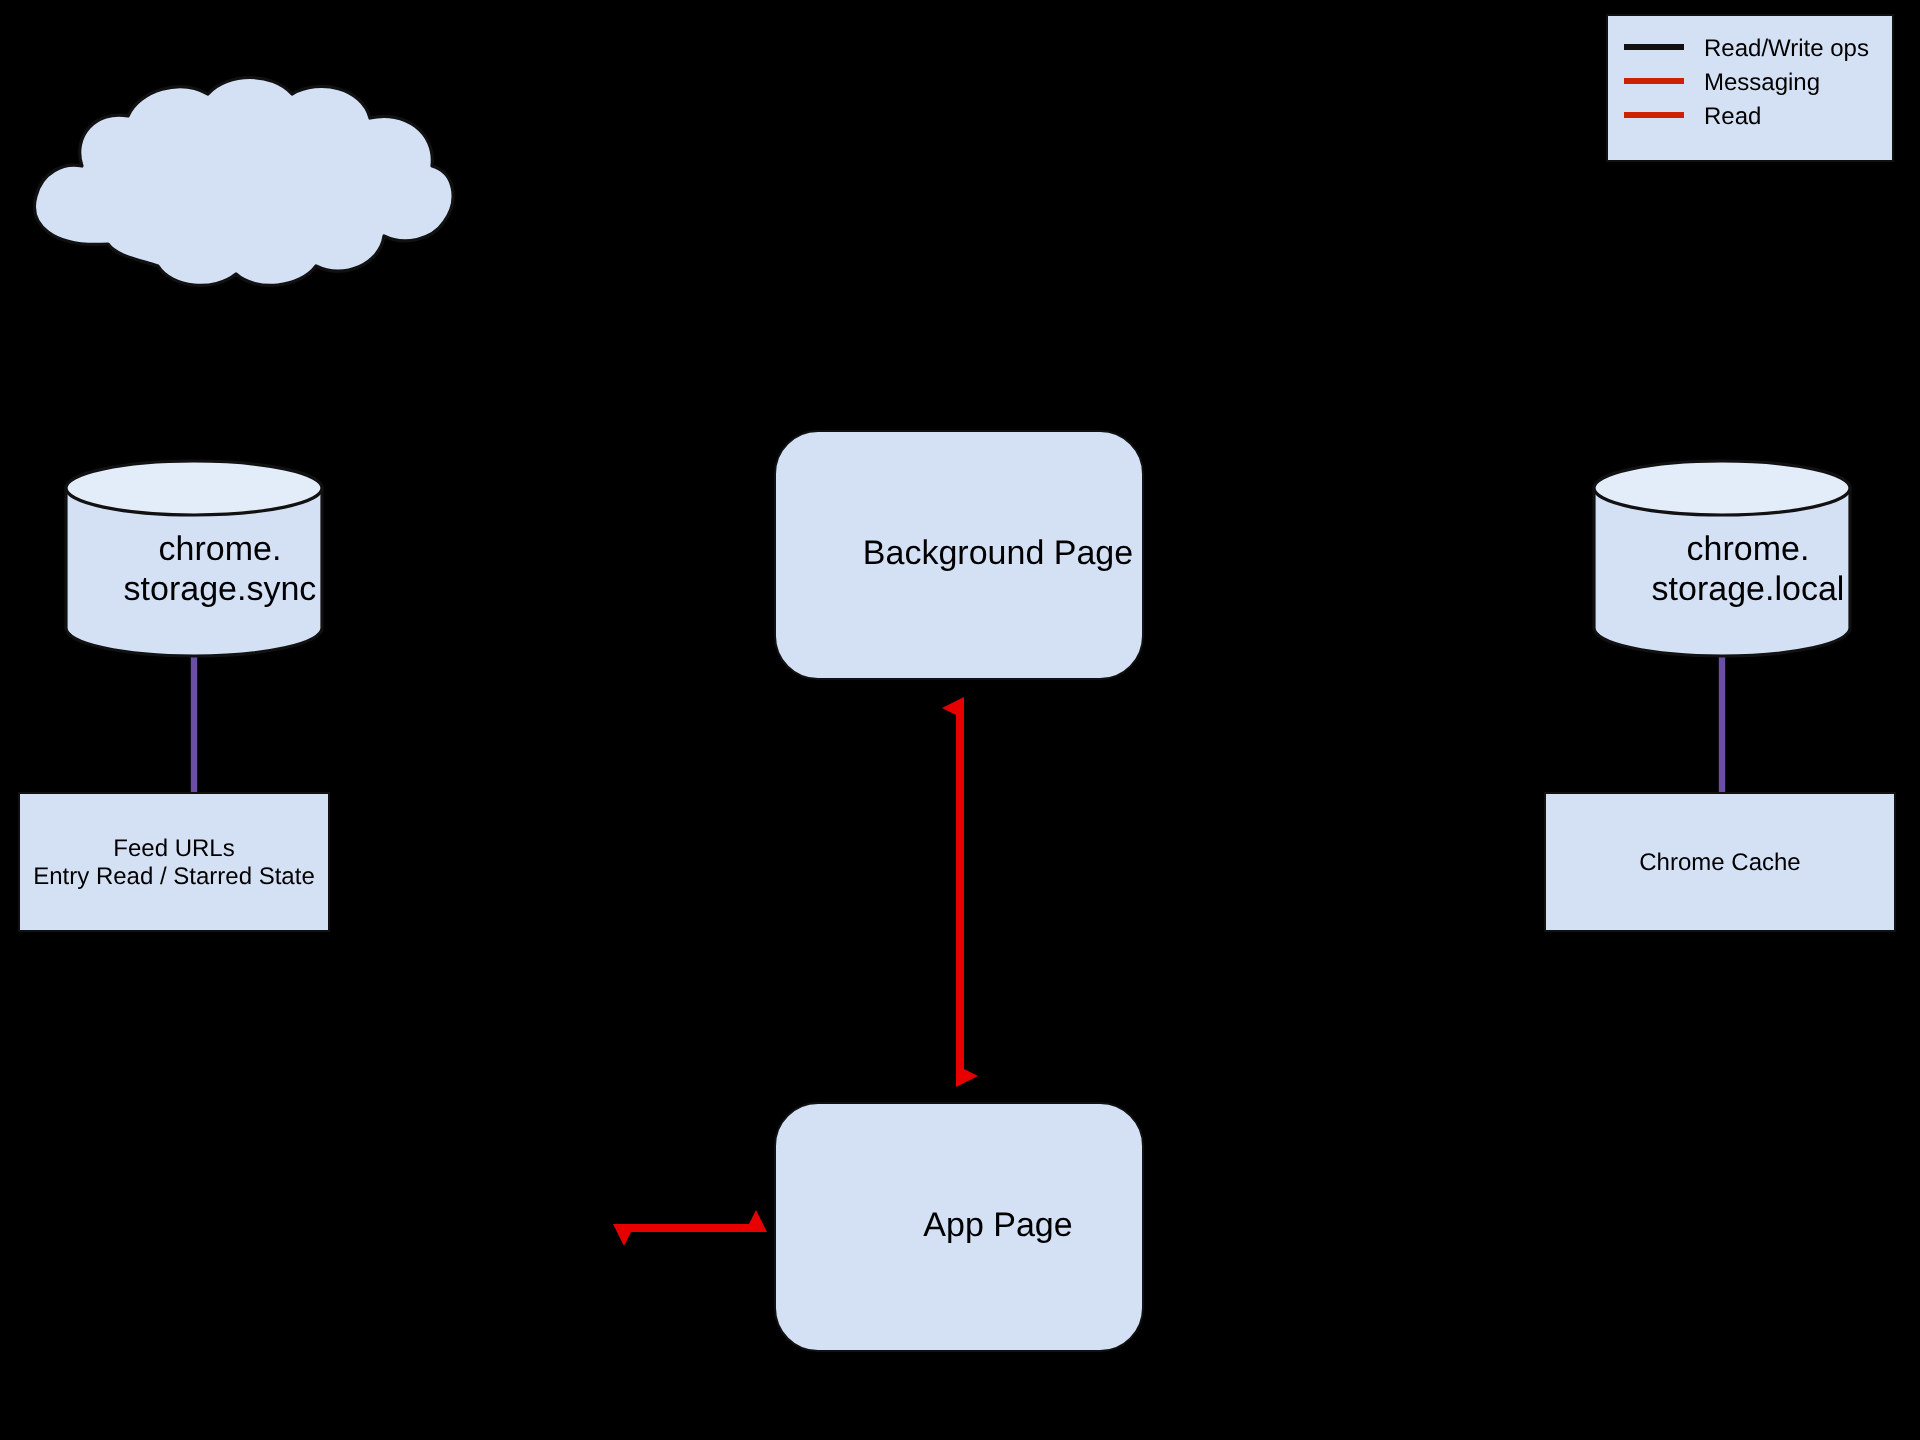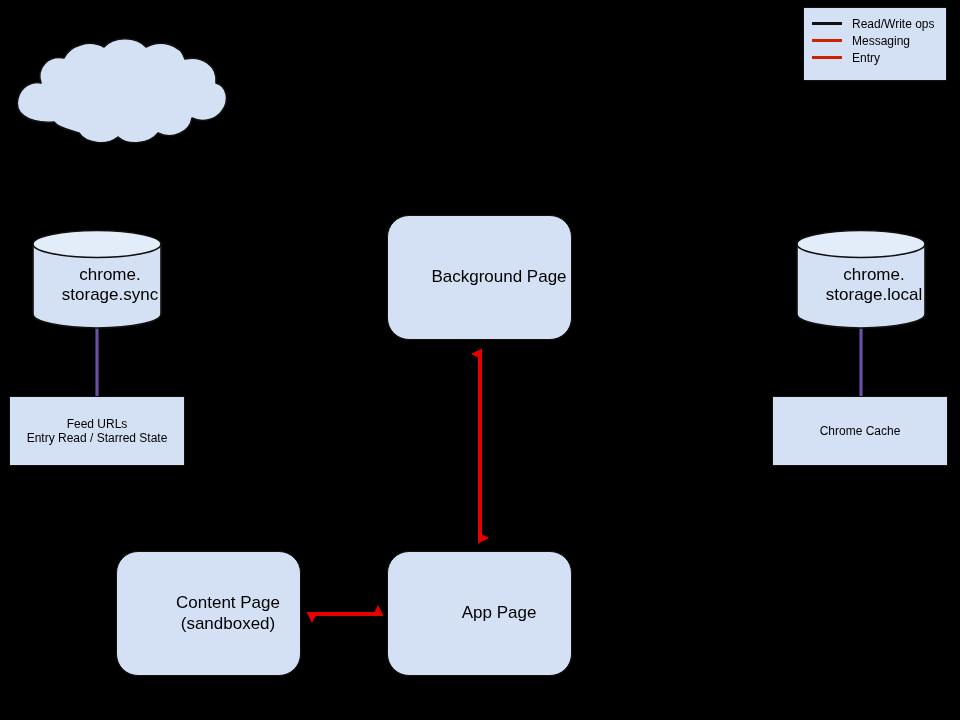--- a/index.html
+++ b/index.html
@@ -148,21 +148,21 @@
 
   <div class="node cylinder" style="left:796px; top:230px; width:130px; height:98px;">
     <svg class="shape-svg" width="130" height="98" viewBox="0 0 130 98">
       <path d="M 1 14 L 1 84 A 64 14 0 0 0 129 84 L 129 14 Z" fill="#d4e1f5" stroke="#111111" stroke-width="1.6"></path>
       <ellipse cx="65" cy="14" rx="64" ry="13.5" fill="#e3ecf9" stroke="#111111" stroke-width="1.6"></ellipse>
     </svg>
     <div class="node-label" style="margin-top:12px;">chrome.
 storage.local</div>
   </div>
 
-  <div class="node rect-box" style="left:9px; top:396px; width:176px; height:70px;">
+  <div class="node rect-box" style="left:9px; top:396px; width:156px; height:70px;">
     <div class="node-label">Feed URLs
 Entry Read / Starred State</div>
   </div>
 
   <div class="node rect-box" style="left:772px; top:396px; width:176px; height:70px;">
     <div class="node-label">Chrome Cache</div>
   </div>
 
   <div class="node rounded-box" style="left:387px; top:215px; width:185px; height:125px;">
     <div class="node-label">Background Page</div>
@@ -170,24 +170,20 @@
 
   <svg class="connector" style="left:462px; top:342px; width:36px; height:208px;" width="36" height="208">
     <defs>
       <marker id="arrowUp" markerWidth="12" markerHeight="12" refX="6" refY="9" orient="auto-start-reverse" markerUnits="userSpaceOnUse">
         <path d="M 6 0 L 11.5 11 L 0.5 11 Z" fill="#e60000"></path>
       </marker>
     </defs>
     <line x1="18" y1="12" x2="18" y2="196" stroke="#e60000" stroke-width="4" marker-start="url(#arrowUp)" marker-end="url(#arrowUp)"></line>
   </svg>
 
-  <div class="node rounded-box" style="left:116px; top:551px; width:185px; height:125px;">
-    <div class="node-label">Content Page
-(sandboxed)</div>
-  </div>
 
   <svg class="connector" style="left:300px; top:598px; width:90px; height:32px;" width="90" height="32">
     <defs>
       <marker id="arrowH" markerWidth="12" markerHeight="12" refX="6" refY="9" orient="auto-start-reverse" markerUnits="userSpaceOnUse">
         <path d="M 6 0 L 11.5 11 L 0.5 11 Z" fill="#e60000"></path>
       </marker>
     </defs>
     <line x1="12" y1="16" x2="78" y2="16" stroke="#e60000" stroke-width="4" marker-start="url(#arrowH)" marker-end="url(#arrowH)"></line>
   </svg>
 
@@ -199,17 +195,17 @@
     <div class="legend-row">
       <span class="legend-swatch" style="border-top-color:#111111;"></span>
       <span class="legend-label">Read/Write ops</span>
     </div>
     <div class="legend-row">
       <span class="legend-swatch" style="border-top-color:#cc2200;"></span>
       <span class="legend-label">Messaging</span>
     </div>
     <div class="legend-row">
       <span class="legend-swatch" style="border-top-color:#cc2200;"></span>
-      <span class="legend-label">Entry</span>
+      <span class="legend-label">Read</span>
     </div>
   </div>
 
 </div>
 
 </body></html>

